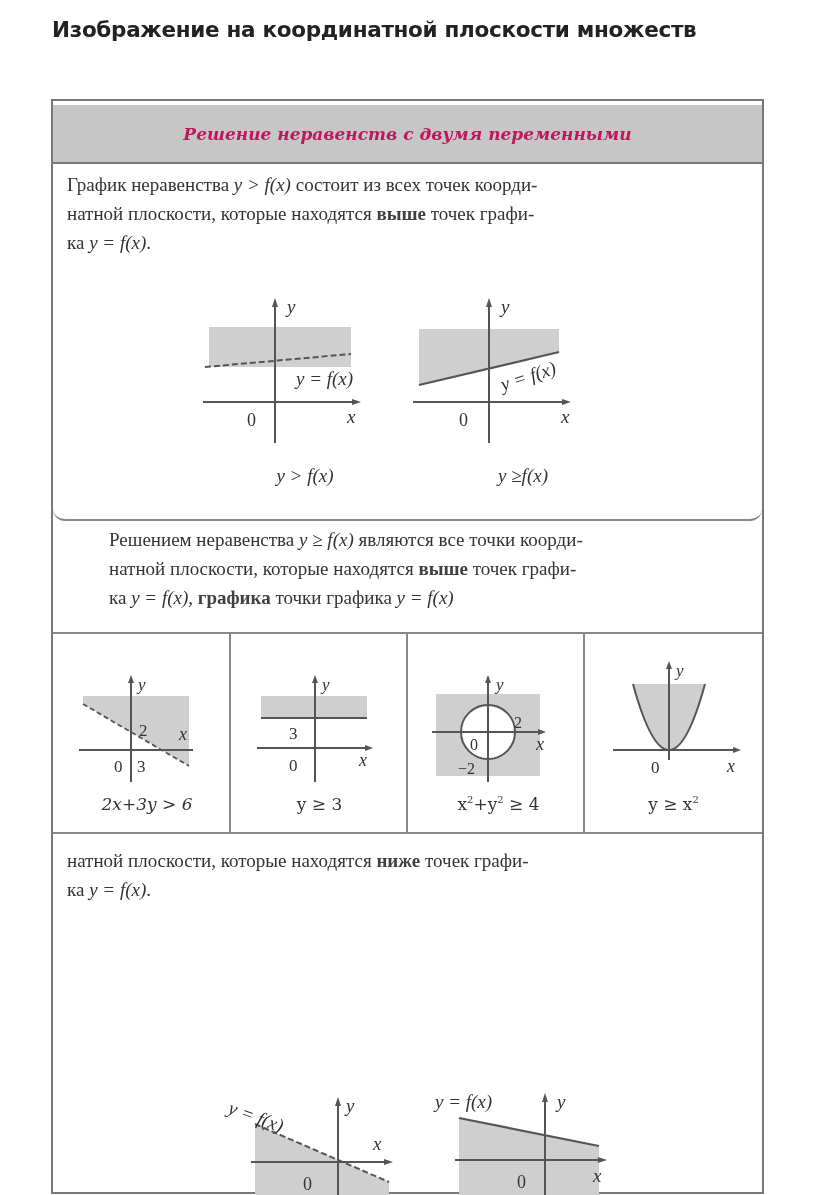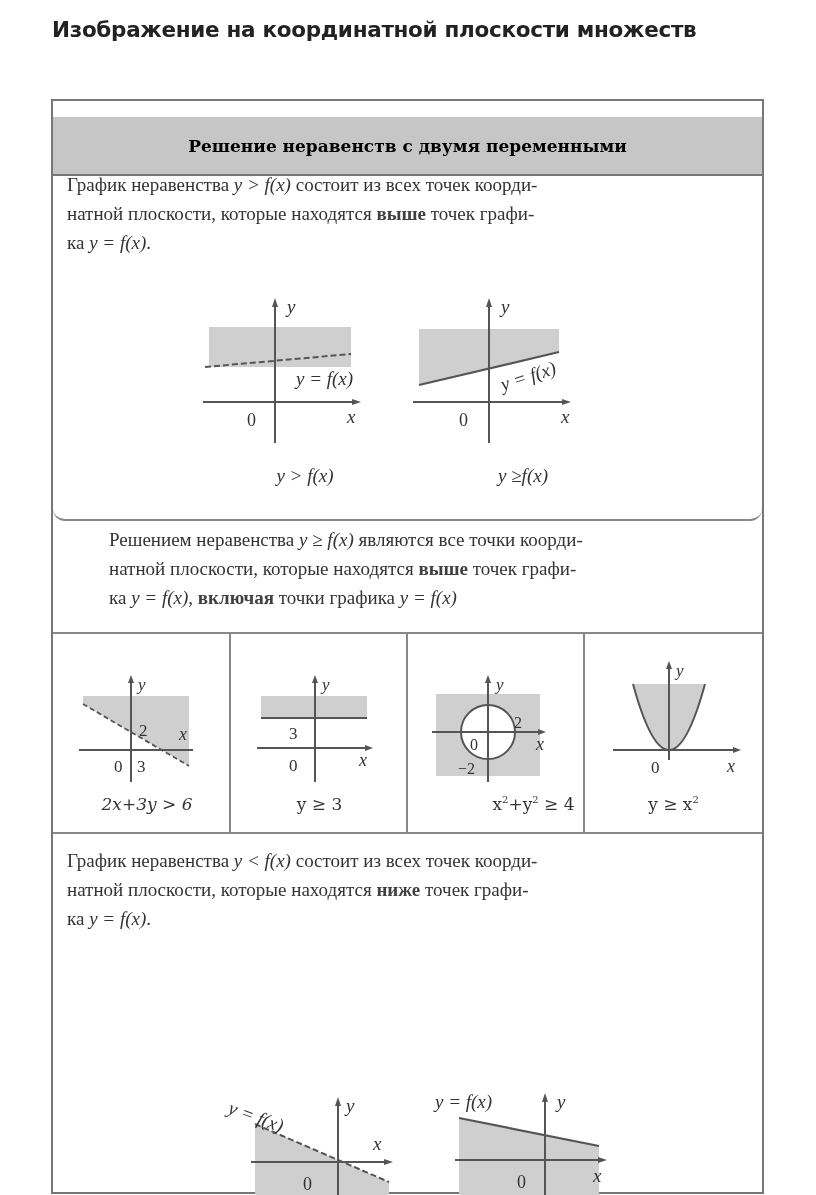--- a/index.html
+++ b/index.html
@@ -1,20 +1,20 @@
 <!DOCTYPE html>
 <html><head>
 <meta charset="utf-8">
 <style>
   html, body { margin: 0; padding: 0; background: #ffffff; }
   body { width: 816px; height: 1195px; position: relative; overflow: hidden; color: #2a2a2a; }
   .page-title { position: absolute; left: 52px; top: 14px; width: 740px; font-family: "DejaVu Sans", sans-serif; font-size: 21.5px; font-weight: bold; line-height: 32px; color: #222; letter-spacing: -0.3px; }
   .page-title div { white-space: nowrap; }
   .table { position: absolute; left: 51px; top: 99px; width: 709px; height: 1091px; border: 2px solid #777; box-sizing: content-box; }
-  .hdr { position: absolute; left: 0; top: 16px; width: 709px; height: 57px; background: #c6c6c6; border-bottom: 2px solid #777; display: flex; align-items: center; justify-content: center; font-family: "DejaVu Serif", serif; font-weight: bold; font-size: 17px; color: #000000; }
+  .hdr { position: absolute; left: 0; top: 4px; width: 709px; height: 57px; background: #c6c6c6; border-bottom: 2px solid #777; display: flex; align-items: center; justify-content: center; font-family: "DejaVu Serif", serif; font-weight: bold; font-size: 17px; color: #be185d; font-style: italic; }
   .sec { position: absolute; left: 0; width: 709px; border-bottom: 2px solid #888; }
   .text { position: absolute; left: 14px; width: 680px; font-family: "Liberation Serif", serif; font-size: 19px; line-height: 29px; color: #333; }
   .text b { font-weight: bold; color: #404040; }
   .text i { font-style: italic; }
   .cell { position: absolute; top: 0; height: 198px; border-right: 2px solid #888; box-sizing: border-box; }
   .cell:last-child { border-right: none; }
   svg text { font-family: "Liberation Serif", serif; fill: #333; }
   .cap { position: absolute; font-family: "Liberation Serif", serif; font-style: italic; font-size: 19px; color: #333; white-space: nowrap; text-align: center; }
   .cap-up { font-family: "DejaVu Serif", serif; font-style: normal; font-size: 17px; }
 </style>
@@ -65,21 +65,21 @@
       <text x="48" y="131" font-size="18">0</text>
       <text x="150" y="128" font-size="19" font-style="italic">x</text>
     </svg>
     <div class="cap" style="left:430px;top:305px;width:80px;">y ≥f(x)</div>
   </div>
 
   <div class="sec" style="top:420px;height:111px;">
     <div class="text" style="top:4px;margin-left:42px;">
       <div><span>Решением неравенства </span><i>y ≥ f(x)</i><span> являются все точки коорди-</span></div>
       <div><span>натной плоскости, которые находятся </span><b>выше</b><span> точек графи-</span></div>
-      <div><span>ка </span><i>y = f(x)</i><span>, </span><b>включая</b><span> точки графика </span><i>y = f(x)</i></div>
+      <div><span>ка </span><i>y = f(x)</i><span>, </span><b>графика</b><span> точки графика </span><i>y = f(x)</i></div>
     </div>
   </div>
 
   <div class="sec" style="top:533px;height:198px;">
 
     <div class="cell" style="left:0;width:178px;">
       <svg style="position:absolute;left:22px;top:40px;" width="140" height="110" viewBox="0 0 140 110">
         <polygon points="8,22 8,30 114,92 114,22" fill="#cfcfcf"></polygon>
         <line x1="8" y1="30" x2="114" y2="92" stroke="#555" stroke-width="1.8" stroke-dasharray="5,3"></line>
         <line x1="4" y1="76" x2="118" y2="76" stroke="#555" stroke-width="2"></line>
@@ -117,42 +117,41 @@
         <line x1="2" y1="58" x2="110" y2="58" stroke="#555" stroke-width="2"></line>
         <polygon points="116,58 108,55 108,61" fill="#555"></polygon>
         <line x1="58" y1="6" x2="58" y2="108" stroke="#555" stroke-width="2"></line>
         <polygon points="58,1 55,9 61,9" fill="#555"></polygon>
         <text x="66" y="16" font-size="17" font-style="italic">y</text>
         <text x="84" y="54" font-size="16">2</text>
         <text x="40" y="76" font-size="16">0</text>
         <text x="106" y="76" font-size="18" font-style="italic">x</text>
         <text x="28" y="100" font-size="16">−2</text>
       </svg>
-      <div class="cap cap-up" style="left:0;top:160px;width:181px;padding-left:35px;"><span>x</span><sup style="font-size:10px">2</sup><span>+y</span><sup style="font-size:10px">2</sup><span> ≥ 4</span></div>
+      <div class="cap cap-up" style="left:0;top:160px;width:181px;"><span>x</span><sup style="font-size:10px">2</sup><span>+y</span><sup style="font-size:10px">2</sup><span> ≥ 4</span></div>
     </div>
 
     <div class="cell" style="left:532px;width:177px;">
       <svg style="position:absolute;left:18px;top:22px;" width="150" height="130" viewBox="0 0 150 130">
         <path d="M 30,28 Q 66,160 102,28 Z" fill="#cfcfcf"></path>
         <path d="M 30,28 Q 66,160 102,28" fill="none" stroke="#555" stroke-width="2"></path>
         <line x1="10" y1="94" x2="132" y2="94" stroke="#555" stroke-width="2"></line>
         <polygon points="138,94 130,91 130,97" fill="#555"></polygon>
         <line x1="66" y1="10" x2="66" y2="104" stroke="#555" stroke-width="2"></line>
         <polygon points="66,5 63,13 69,13" fill="#555"></polygon>
         <text x="73" y="20" font-size="17" font-style="italic">y</text>
         <text x="48" y="117" font-size="17">0</text>
         <text x="124" y="116" font-size="18" font-style="italic">x</text>
       </svg>
       <div class="cap cap-up" style="left:0;top:160px;width:177px;"><span>y ≥ x</span><sup style="font-size:10px">2</sup></div>
     </div>
   </div>
 
   <div class="sec" style="top:733px;height:358px;border-bottom:none;">
     <div class="text" style="top:12px;">
-      <div><span>График неравенства </span><i>y &lt; f(x)</i><span> состоит из всех точек коорди-</span></div>
       <div><span>натной плоскости, которые находятся </span><b>ниже</b><span> точек графи-</span></div>
       <div><span>ка </span><i>y = f(x)</i><span>.</span></div>
     </div>
 
     <svg style="position:absolute;left:170px;top:244px;" width="180" height="150" viewBox="0 0 180 150">
       <polygon points="32,46 166,104 166,140 32,140" fill="#cfcfcf"></polygon>
       <line x1="32" y1="46" x2="166" y2="104" stroke="#555" stroke-width="2" stroke-dasharray="6,3"></line>
       <line x1="28" y1="84" x2="164" y2="84" stroke="#555" stroke-width="2"></line>
       <polygon points="170,84 161,81 161,87" fill="#555"></polygon>
       <line x1="115" y1="24" x2="115" y2="148" stroke="#555" stroke-width="2"></line>

